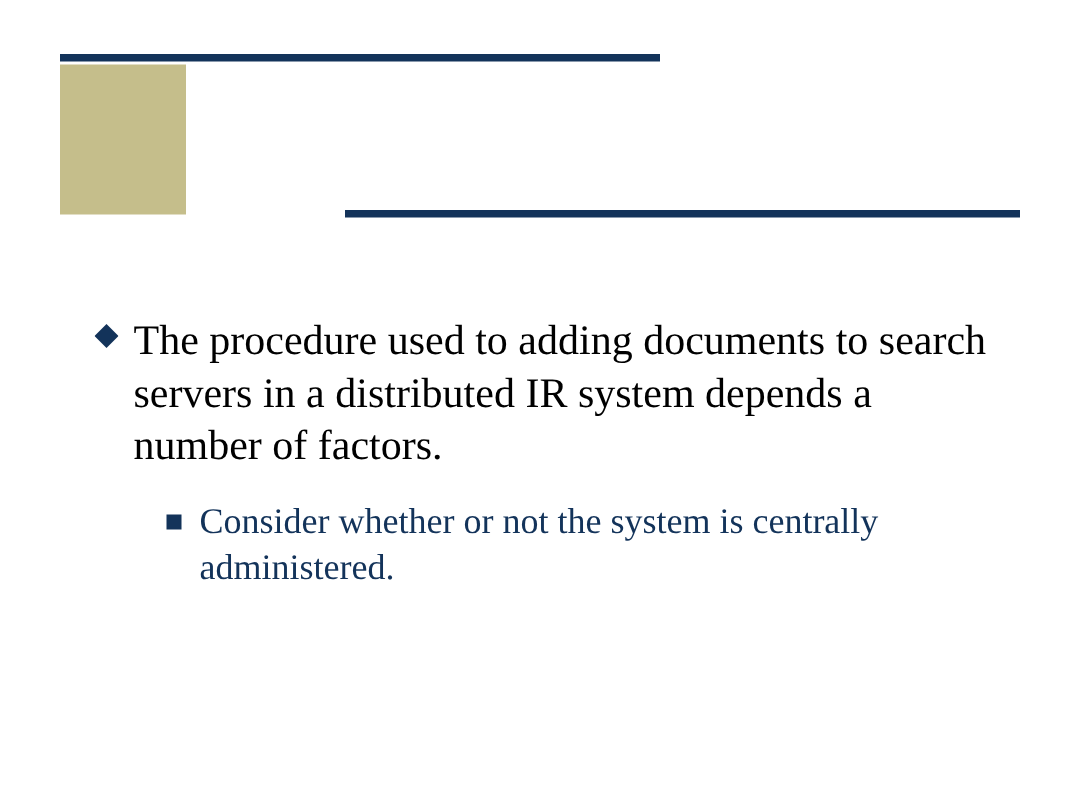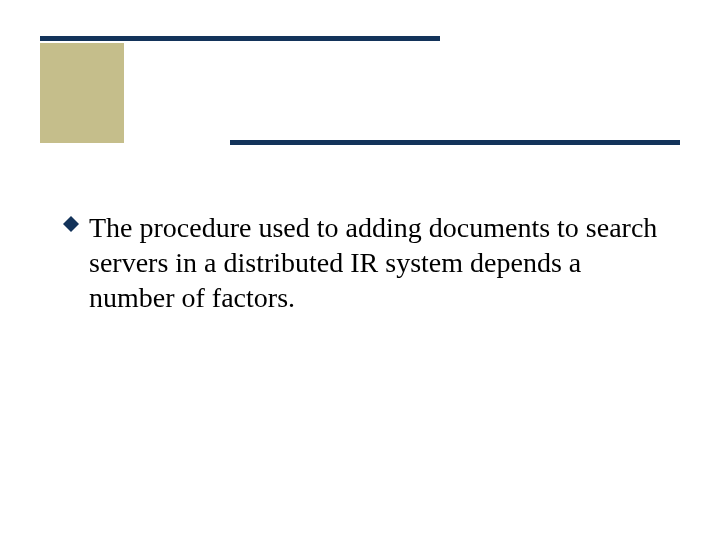--- a/index.html
+++ b/index.html
@@ -111,16 +111,20 @@
 
     <div class="level1">
       <span class="bullet">
         <svg width="16" height="16" viewBox="0 0 16 16">
           <polygon points="8,0 16,8 8,16 0,8" fill="#13335a"></polygon>
         </svg>
       </span>
       <span class="text">The procedure used to adding documents to search servers in a distributed IR system depends a number of factors.</span>
     </div>
 
+    <div class="level2">
+      <span class="bullet"></span>
+      <span class="text">Consider whether or not the system is centrally administered.</span>
+    </div>
 
   </div>
 
 </div>
 
 </body></html>

